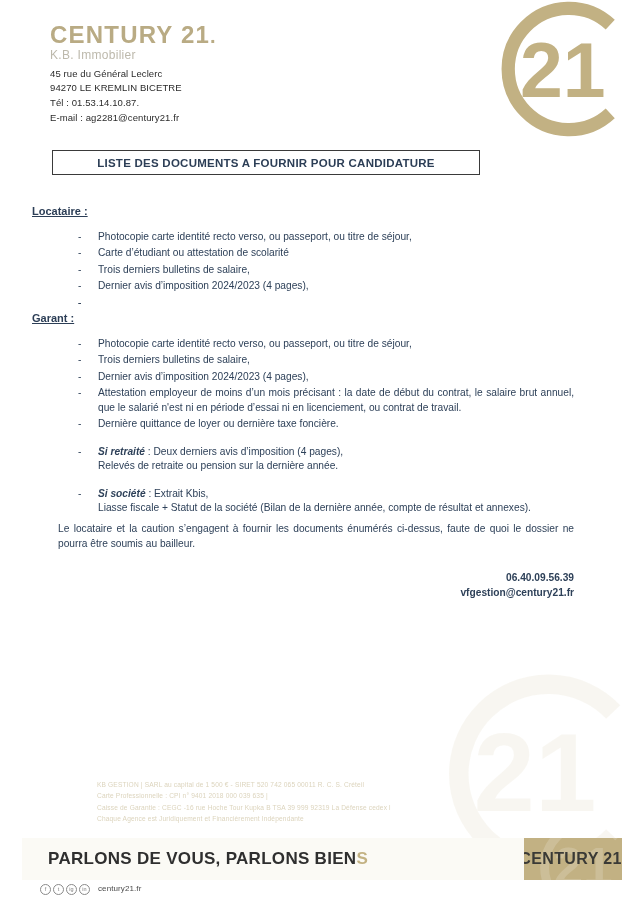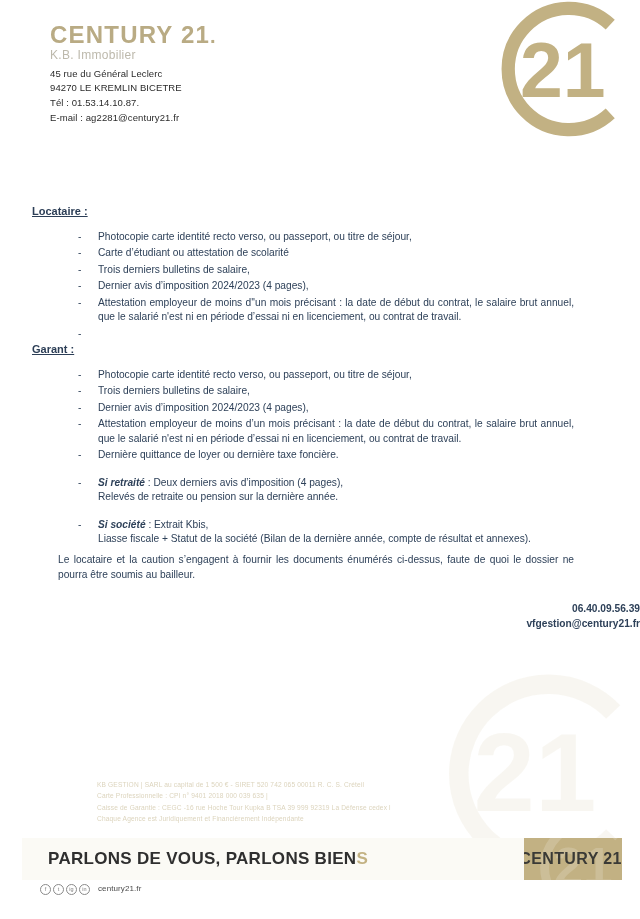--- a/index.html
+++ b/index.html
@@ -136,20 +136,21 @@
 
   .closing {
     font-size: 10.2px;
     line-height: 1.45;
     color: #2e4159;
     margin: 6px 66px 0 58px;
     text-align: justify;
   }
   .contact {
     margin-top: 20px;
+    padding-right: 66px;
     text-align: right;
     font-size: 10.2px;
     font-weight: bold;
     color: #2e4159;
     line-height: 1.45;
   }
 
   
   .legal {
     position: absolute;
@@ -264,31 +265,34 @@
         <div>E-mail : ag2281@century21.fr</div>
       </div>
     </div>
 
     <svg class="logo-mark" viewBox="0 0 200 200">
       <path d="M176 40 A82 82 0 1 0 176 160" stroke="#c2b183" stroke-width="18" fill="none"></path>
       <text x="112" y="138" font-family="Liberation Sans, sans-serif" font-size="104" font-weight="bold" fill="#c2b183" text-anchor="middle">21</text>
     </svg>
   </div>
 
+  <div class="title-box">
+    <div class="title-text">LISTE DES DOCUMENTS A FOURNIR POUR CANDIDATURE</div>
+  </div>
 
   <div class="body-area">
 
     <div class="sec-heading">Locataire :</div>
     <div class="gap"></div>
     <ul class="list">
       <li class="li"><span class="dash">-</span><span>Photocopie carte identité recto verso, ou passeport, ou titre de séjour,</span></li>
       <li class="li"><span class="dash">-</span><span>Carte d’étudiant ou attestation de scolarité</span></li>
       <li class="li"><span class="dash">-</span><span>Trois derniers bulletins de salaire,</span></li>
       <li class="li"><span class="dash">-</span><span>Dernier avis d’imposition 2024/2023 (4 pages),</span></li>
-      <li class="li just"><span class="dash">-</span><span>Attestation employeur de moins d''un mois précisant : la date de début du contrat, le salaire brut annuel, que le salarié n'est ni en période d’essai ni en licenciement, ou contrat de travail.</span></li>
+      <li class="li just"><span class="dash">-</span></li>
       <li class="li just"><span class="dash">-</span></li>
     </ul>
 
     <div class="gap-sec"></div>
 
     <div class="sec-heading">Garant :</div>
     <div class="gap"></div>
     <ul class="list">
       <li class="li"><span class="dash">-</span><span>Photocopie carte identité recto verso, ou passeport, ou titre de séjour,</span></li>
       <li class="li"><span class="dash">-</span><span>Trois derniers bulletins de salaire,</span></li>

